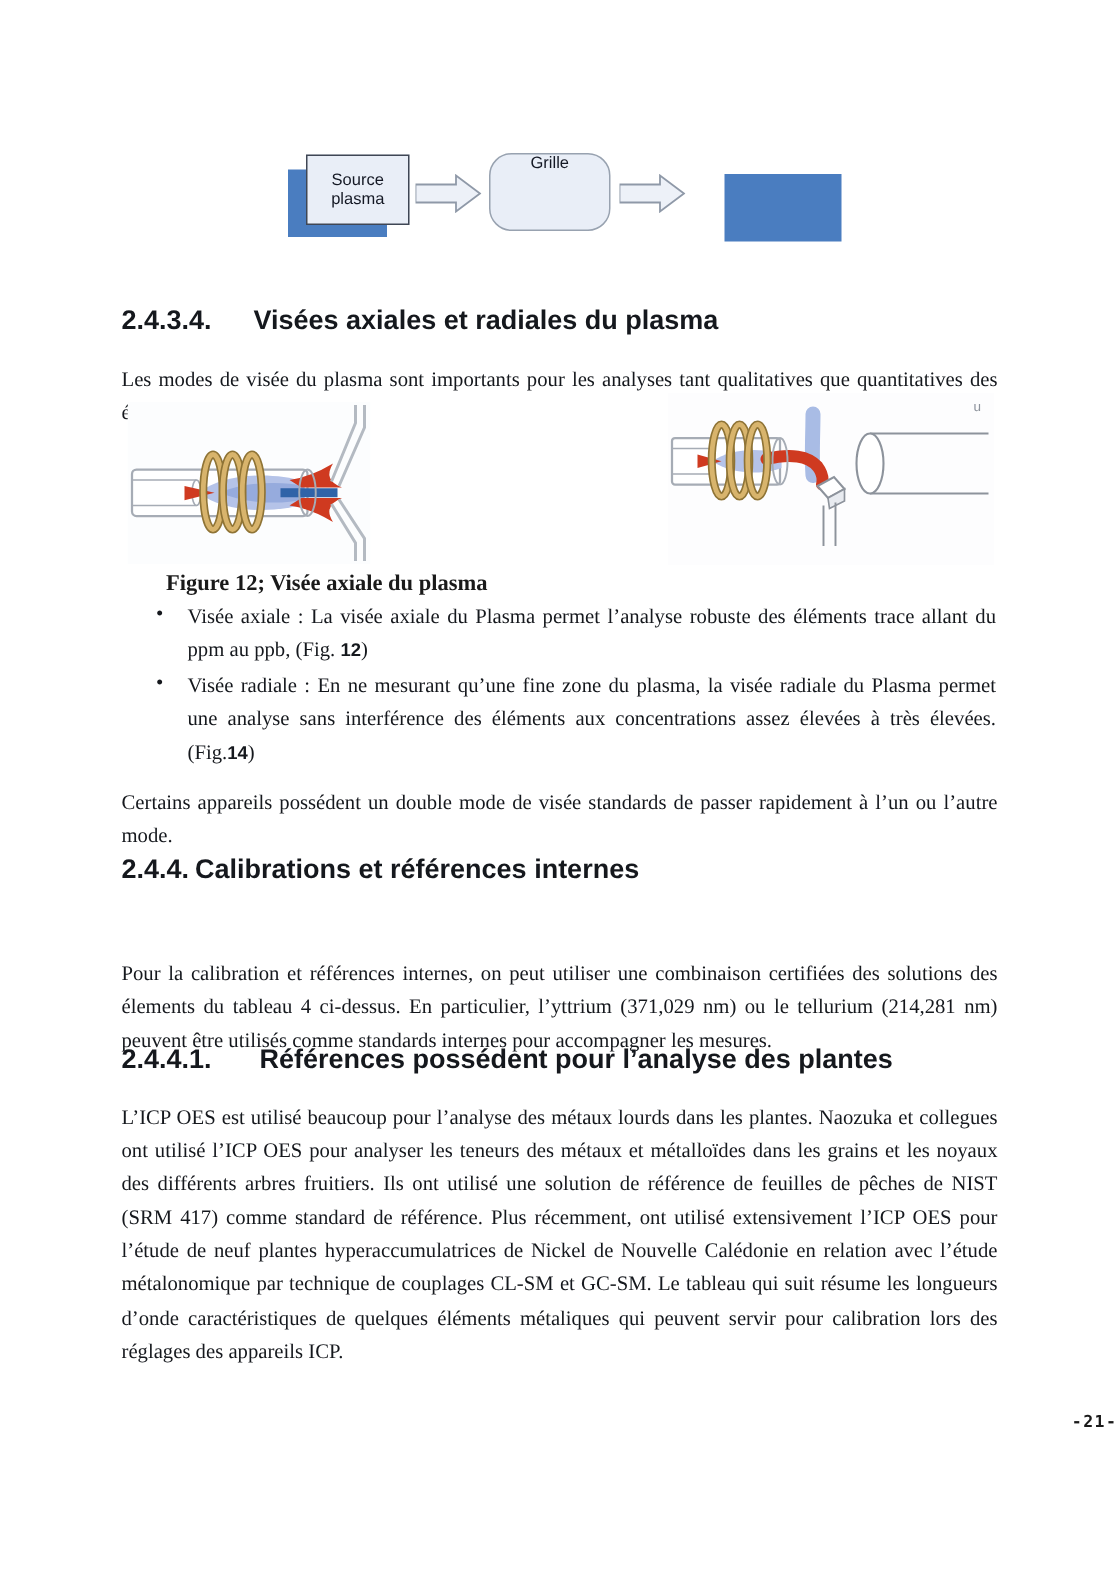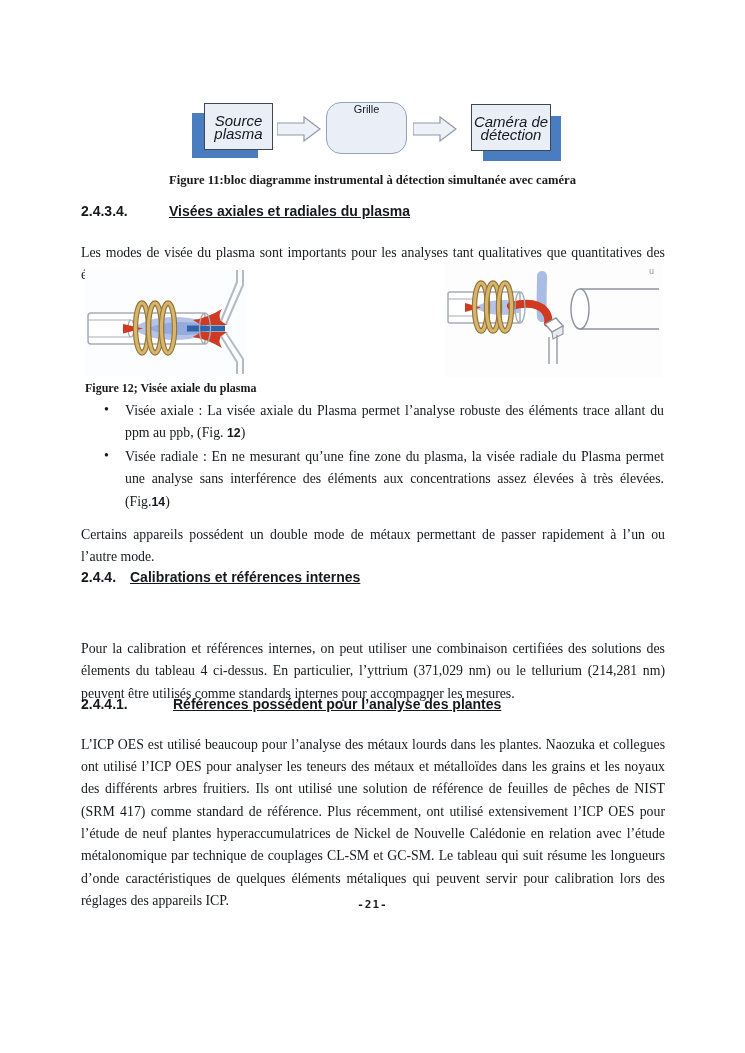--- a/index.html
+++ b/index.html
@@ -3,42 +3,42 @@
 <meta charset="utf-8">
 <style>
   html,body{margin:0;padding:0;background:#ffffff;}
   .page{position:relative;width:745px;height:1053px;background:#ffffff;overflow:hidden;
         color:#1a1a1a;}
   
   .bd{position:absolute;left:190px;top:95px;width:378px;height:74px;}
   .bd-shadow{position:absolute;background:var(--shadow-blue,#4a7dc0);}
   .bd-box{position:absolute;background:var(--box-fill,#e9eef7);border:1.4px solid #3f4654;
           display:flex;align-items:center;justify-content:flex-end;text-align:center;
-          font-family:"Liberation Sans",sans-serif;font-size:15px;line-height:13px;color:#141824;font-style:italic;}
+          font-family:"Liberation Sans",sans-serif;font-size:11px;line-height:13px;color:#141824;}
   .bd-grille{position:absolute;background:var(--box-fill,#e9eef7);border:1px solid #98a2b0;
           border-radius:15px;display:flex;align-items:flex-start;justify-content:center;
           font-family:Liberation Sans, sans-serif;font-size:11px;color:#141824;}
   .bd-arrow{position:absolute;}
   .arrow-shape{fill:var(--arrow-fill,#edf1f8);stroke:var(--arrow-border,#8f99a8);stroke-width:1.2;}
   
   .cap11{position:absolute;left:0;top:173px;width:100%;text-align:center;
          font-family:"Liberation Serif",serif;font-weight:bold;font-size:12.6px;}
   .h{position:absolute;left:81px;font-family:"Liberation Sans",sans-serif;font-weight:bold;
-     font-size:14px;color:#15181d;text-decoration:underline;}
+     font-size:18px;color:#15181d;}
   .hnum{display:inline-block;}
   .w88{width:88px;} .w49{width:49px;} .w92{width:92px;}
   .p{position:absolute;left:81px;width:584px;font-family:"Liberation Serif",serif;
      font-size:13.8px;line-height:22.3px;text-align:justify;color:#15181d;}
-  .figcap{position:absolute;width:240px;text-align:left;font-family:"Liberation Serif",serif;
-     font-weight:bold;font-size:12px;}
+  .figcap{position:absolute;width:240px;text-align:right;font-family:"Liberation Serif",serif;
+     font-weight:bold;font-size:15px;}
   .bullet{position:absolute;left:125px;width:539px;font-family:"Liberation Serif",serif;
      font-size:13.8px;line-height:22.3px;text-align:justify;color:#15181d;}
   .dot{position:absolute;left:-21px;top:-1px;font-size:14px;}
   .figref{font-family:"Liberation Sans",sans-serif;font-weight:bold;font-size:12.3px;}
-  .pageno{position:absolute;left:0;top:898px;width:100%;text-align:center;
+  .pageno{position:absolute;left:0;top:941px;width:100%;text-align:right;
      font-family:"DejaVu Sans Mono",monospace;font-weight:bold;font-size:11px;letter-spacing:1px;}
   
   .figsvg{position:absolute;}
   .tube{fill:#ffffff;stroke:#a6acb5;stroke-width:1.5;}
   .tline{stroke:#a6acb5;stroke-width:1.1;fill:none;}
   .mouth{fill:#eef1f6;stroke:#a6acb5;stroke-width:1.3;}
   .fblue{fill:var(--flame-blue,#b5c3e8);}
   .fblue2{fill:#96abdd;}
   .fred{fill:var(--flame-red,#cf3a20);}
   .rstroke{fill:none;stroke:var(--flame-red,#cf3a20);stroke-width:8;stroke-linecap:round;}
@@ -64,26 +64,22 @@
     <svg class="bd-arrow" style="left:87px;top:21px;" width="44" height="26" viewBox="0 0 44 26">
       <polygon class="arrow-shape" points="0,7 27,7 27,1 43,13 27,25 27,19 0,19"></polygon>
     </svg>
     <div class="bd-grille" style="left:136px;top:7px;width:79px;height:50px;">
       <span>Grille</span>
     </div>
     <svg class="bd-arrow" style="left:223px;top:21px;" width="44" height="26" viewBox="0 0 44 26">
       <polygon class="arrow-shape" points="0,7 27,7 27,1 43,13 27,25 27,19 0,19"></polygon>
     </svg>
     <div class="bd-shadow" style="left:293px;top:21px;width:78px;height:45px;"></div>
-    <div class="bd-box" style="left:281px;top:9px;width:78px;height:45px;">
-      <span>Caméra de détection</span>
-    </div>
   </div>
 
-  <div class="cap11">Figure 11:bloc diagramme instrumental à détection simultanée avec caméra</div>
 
   <div class="h" style="top:203px;">
     <span class="hnum w88">2.4.3.4.</span><span>Visées axiales et radiales du plasma</span>
   </div>
   <p class="p" style="top:228px;">Les modes de visée du plasma sont importants pour les analyses tant qualitatives que quantitatives des éléments en ICP-OES.</p>
 
   <svg class="figsvg" style="left:85px;top:268px;" width="162" height="108" viewBox="0 0 162 108">
     <rect x="0" y="0" width="162" height="108" fill="#fcfdfe"></rect>
     <g>
       <rect class="tube" x="3" y="45" width="117" height="31" rx="3"></rect>
@@ -152,21 +148,21 @@
 
   <div class="figcap" style="left:85px;top:381px;">Figure 12; Visée axiale du plasma</div>
 
   <div class="bullet" style="top:400px;">
     <span class="dot">•</span><span>Visée axiale : La visée axiale du Plasma permet l’analyse robuste des éléments trace allant du ppm au ppb, (Fig. </span><b class="figref">12</b><span>)</span>
   </div>
   <div class="bullet" style="top:446px;">
     <span class="dot">•</span><span>Visée radiale : En ne mesurant qu’une fine zone du plasma, la visée radiale du Plasma permet  une analyse sans interférence des éléments aux concentrations assez élevées à très élevées. (Fig.</span><b class="figref">14</b><span>)</span>
   </div>
 
-  <p class="p" style="top:510px;">Certains appareils possédent un double mode de métaux permettant de passer rapidement à l’un ou l’autre mode.</p>
+  <p class="p" style="top:510px;">Certains appareils possédent un double mode de visée standards de passer rapidement à l’un ou l’autre mode.</p>
 
   <div class="h" style="top:569px;">
     <span class="hnum w49">2.4.4.</span><span>Calibrations et références internes</span>
   </div>
   <p class="p" style="top:594px;margin-top:44px;">Pour la calibration et références internes, on peut utiliser une combinaison certifiées  des solutions des élements du tableau 4 ci-dessus. En particulier, l’yttrium (371,029 nm) ou le tellurium (214,281 nm) peuvent être utilisés comme standards internes pour accompagner les mesures.</p>
 
   <div class="h" style="top:696px;">
     <span class="hnum w92">2.4.4.1.</span><span>Références possédent pour l’analyse des plantes</span>
   </div>
   <p class="p" style="top:720px;">L’ICP OES est utilisé beaucoup pour l’analyse des métaux lourds dans les plantes. Naozuka et collegues ont utilisé l’ICP OES pour analyser les teneurs des métaux et métalloïdes dans les grains et les noyaux des différents arbres fruitiers. Ils ont utilisé une solution de référence de feuilles de pêches de NIST (SRM 417) comme standard de référence. Plus récemment, ont utilisé extensivement l’ICP OES pour l’étude de neuf plantes hyperaccumulatrices de Nickel de Nouvelle Calédonie en relation avec l’étude métalonomique par technique de couplages CL-SM et  GC-SM. Le tableau qui suit  résume les longueurs d’onde caractéristiques de quelques éléments métaliques qui peuvent servir pour calibration lors des réglages des appareils ICP.</p>

